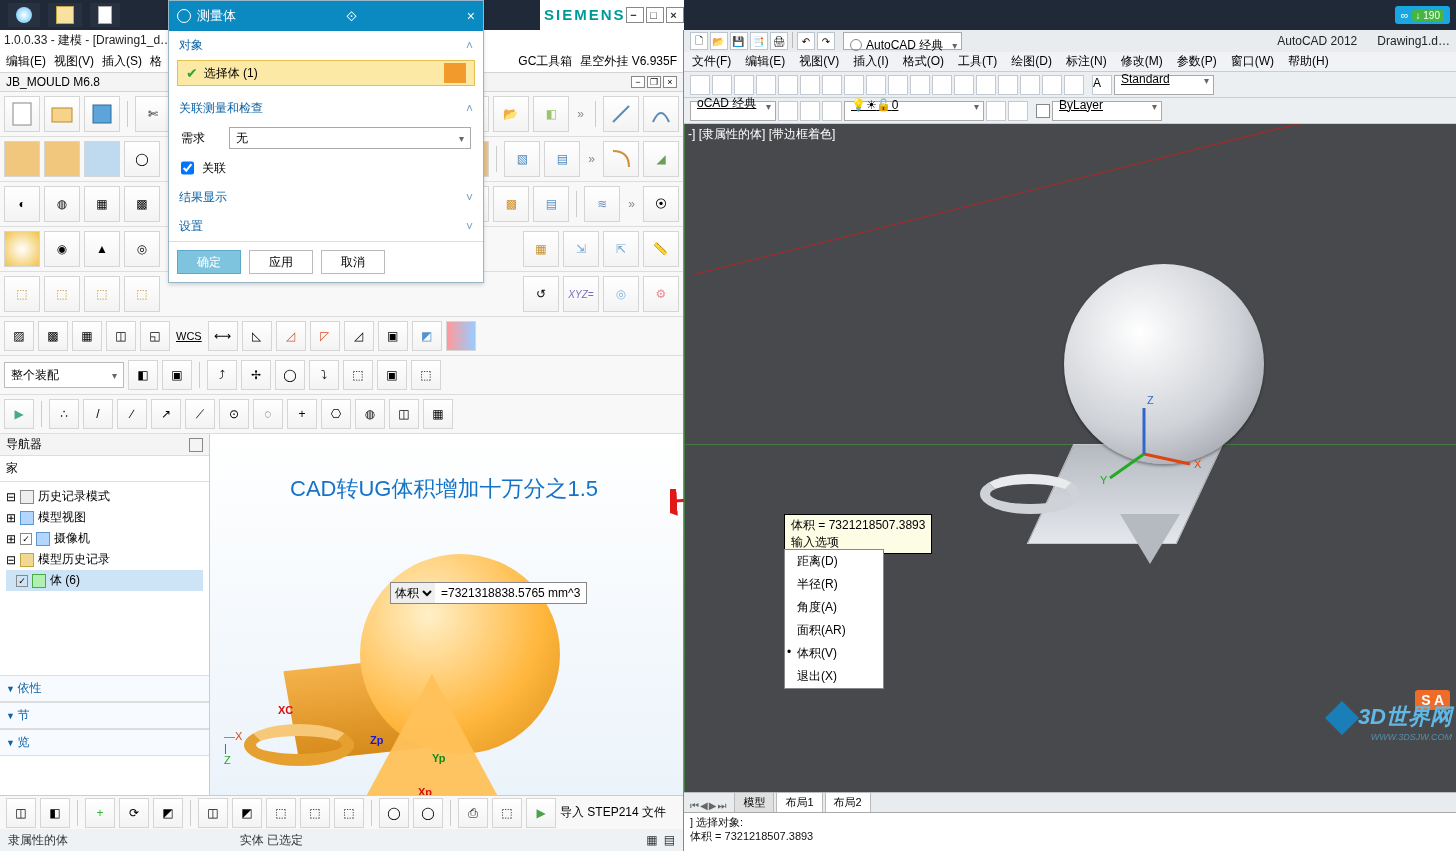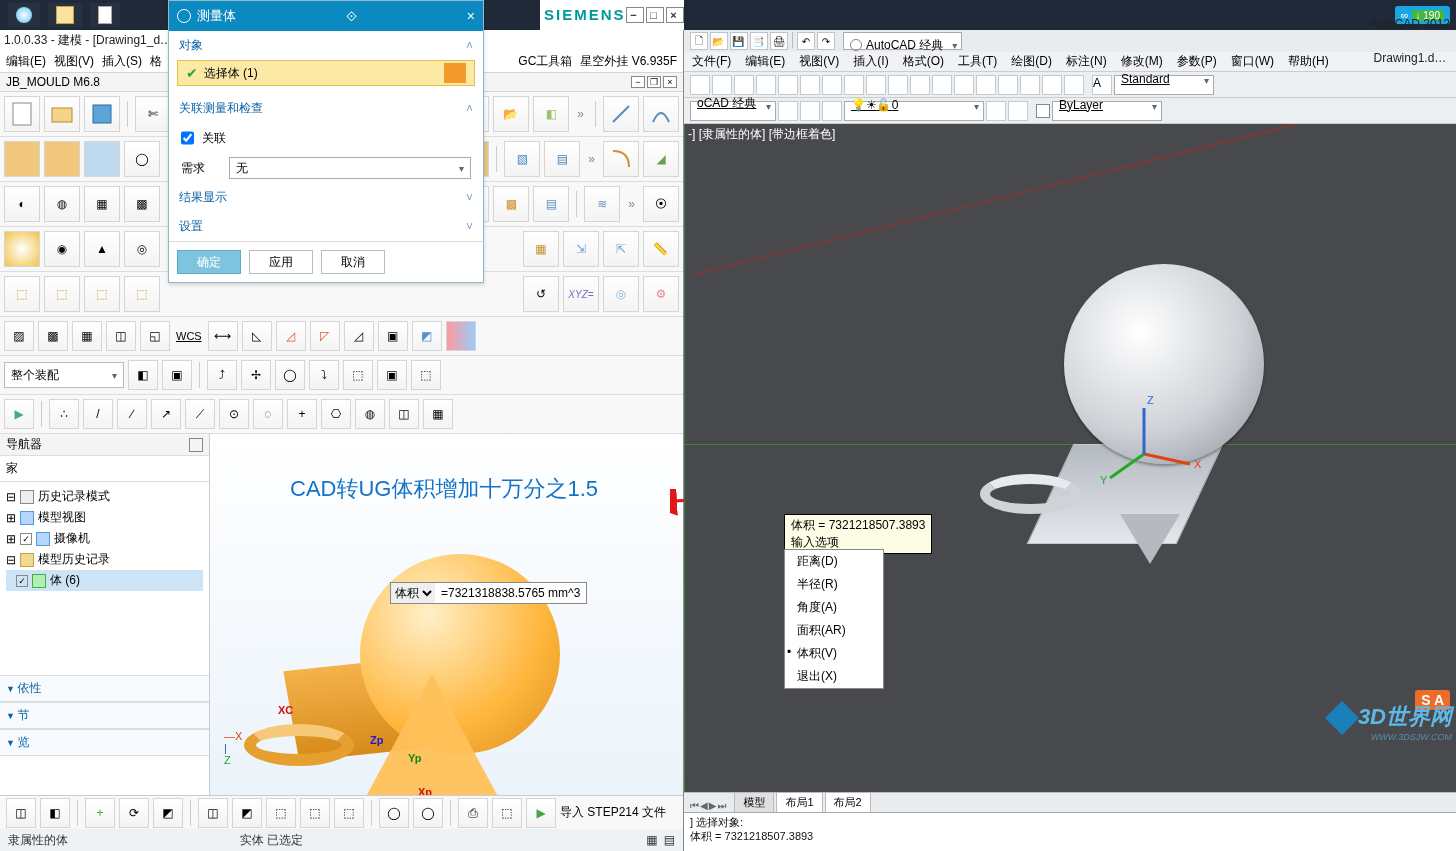--- a/index.html
+++ b/index.html
@@ -85,21 +85,21 @@
   .dlg-btns button { min-width: 64px; height: 24px; border: 1px solid #bbb; background: #fff; font-size: 12px; }
   .dlg-btns .ok { background: #7fc4df; color: #fff; border-color: #5ca9c9; }
 
   
   .acad-title { background: #e9ecef; height: 22px; display: flex; align-items: center; padding: 0 6px; gap: 8px; font-size: 12px; }
   .acad-qat { display: flex; gap: 2px; }
   .acad-qat .b { width: 18px; height: 18px; border: 1px solid #bcc4cd; background: #fff; display: inline-flex; align-items: center; justify-content: center; font-size: 10px; }
   .acad-qat .sep { width: 1px; height: 16px; background: #bbb; margin: 0 2px; }
   .acad-drop { border: 1px solid #aaa; background: #fff; padding: 8px 18px 0 6px; height: 18px; display: inline-flex; align-items: center; position: relative; }
   .acad-drop::after { content: "▾"; position: absolute; right: 4px; font-size: 10px; color: #666; }
-  .acad-title .ttl { margin-left: auto; display: flex; gap: 20px; align-items: center; color: #222; flex-direction: column; }
+  .acad-title .ttl { margin-left: auto; display: flex; gap: 20px; align-items: center; color: #222; }
   .acad-menu { background: #f0f2f5; display: flex; gap: 14px; padding: 2px 8px; font-size: 12px; height: 20px; align-items: center; border-bottom: 1px solid #c8cdd2; }
   .acad-tools { background: #eceff2; display: flex; align-items: center; gap: 2px; padding: 2px 6px; border-bottom: 1px solid #c8cdd2; height: 26px; }
   .acad-tools .b { width: 20px; height: 20px; border: 1px solid #c4cad1; background: #fff; }
   .acad-tools .sel { border: 1px solid #aaa; background: #fff; height: 20px; padding: 0 18px 8px 6px; display: inline-flex; align-items: flex-end; position: relative; text-decoration: underline; }
   .acad-tools .sel::after { content: "▾"; position: absolute; right: 4px; font-size: 10px; color: #666; }
   .acad-view { position: relative; background: #48494c; height: 668px; overflow: hidden; }
   .acad-view-lbl { position: absolute; left: 4px; top: 2px; color: #fff; font-size: 12px; }
   .acad-grid-h { position: absolute; left: 0; top: 320px; width: 100%; border-top: 1px solid #457a45; }
   .acad-grid-v { position: absolute; top: 0; height: 100%; border-left: 1px solid #457a45; left: 0; }
   .acad-red-line { position: absolute; left: 10px; top: 150px; width: 720px; height: 1px; background: #aa2828; transform: rotate(-14deg); transform-origin: left; }
@@ -187,29 +187,29 @@
       <div class="dlg-sel">
         <span class="chk">✔</span>
         <span>选择体 (1)</span>
         <span class="cube"></span>
       </div>
       <div class="dlg-sec-title">
         <span>关联测量和检查</span>
         <span class="chev">˄</span>
       </div>
       <div class="dlg-row">
-        <input type="checkbox" checked="" style="flex: 0 1 0%;">
-        <label>关联</label>
-      </div>
-      <div class="dlg-row">
         <label style="width:40px;">需求</label>
         <div style="flex:1;border:1px solid #aaa;height:22px;display:flex;align-items:center;padding:0 6px;">
           <span>无</span>
           <span style="margin-left:auto;color:#666;font-size:10px;">▾</span>
         </div>
+      </div>
+      <div class="dlg-row">
+        <input type="checkbox" checked="" style="flex: 0 1 0%;">
+        <label>关联</label>
       </div>
       <div class="dlg-sec-title">
         <span>结果显示</span>
         <span class="chev">˅</span>
       </div>
       <div class="dlg-sec-title">
         <span>设置</span>
         <span class="chev">˅</span>
       </div>
       <div class="dlg-btns">
@@ -423,21 +423,21 @@
                 <polygon points="0 0, 12 5, 0 10" fill="#e01818"></polygon>
               </marker>
             </defs>
             <line x1="230" y1="0" x2="4" y2="12" stroke="#e01818" stroke-width="3" marker-end="url(#ah)"></line>
           </svg>
       <div class="nx-model">
         <div class="nx-box"></div>
         <div class="nx-sphere"></div>
         <div class="nx-ring"></div>
         <div class="nx-cone"></div>
-        <span class="axis-lbl" style="color:#148814;left:158px;top:198px;">Yp</span>
+        <span class="axis-lbl" style="color:#148814;left:182px;top:198px;">Yp</span>
         <span class="axis-lbl" style="color:#1a1ad6;left:120px;top:180px;">Zp</span>
         <span class="axis-lbl" style="color:#d41010;left:168px;top:232px;">Xp</span>
         <span class="axis-lbl" style="color:#d41010;left:28px;top:150px;">XC</span>
       </div>
       <div class="nx-measure">
         <select><option>体积</option></select>
         <span class="val">=7321318838.5765 mm^3</span>
       </div>
       <div class="coord">
         <span style="color:#d41">—<span>X</span></span><br>

